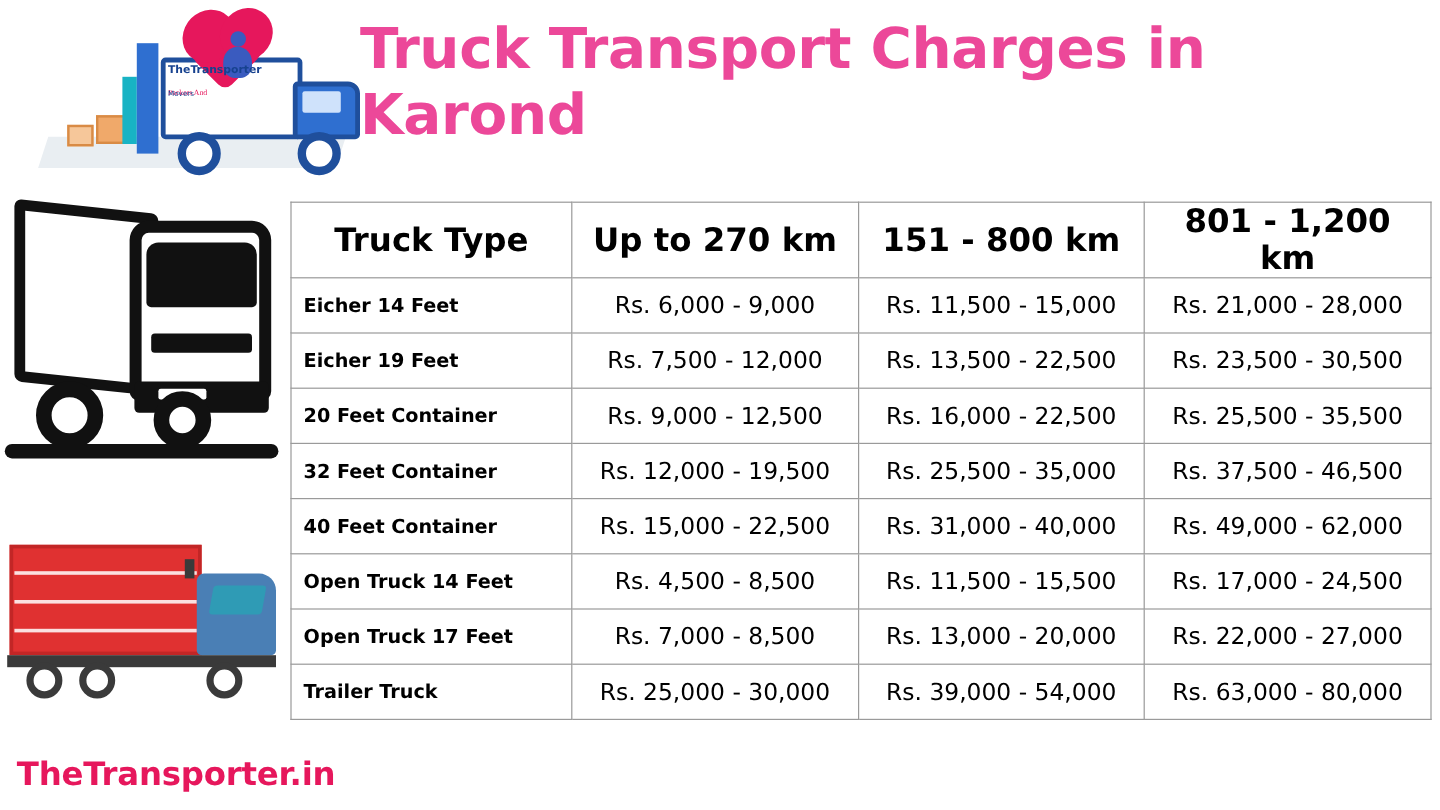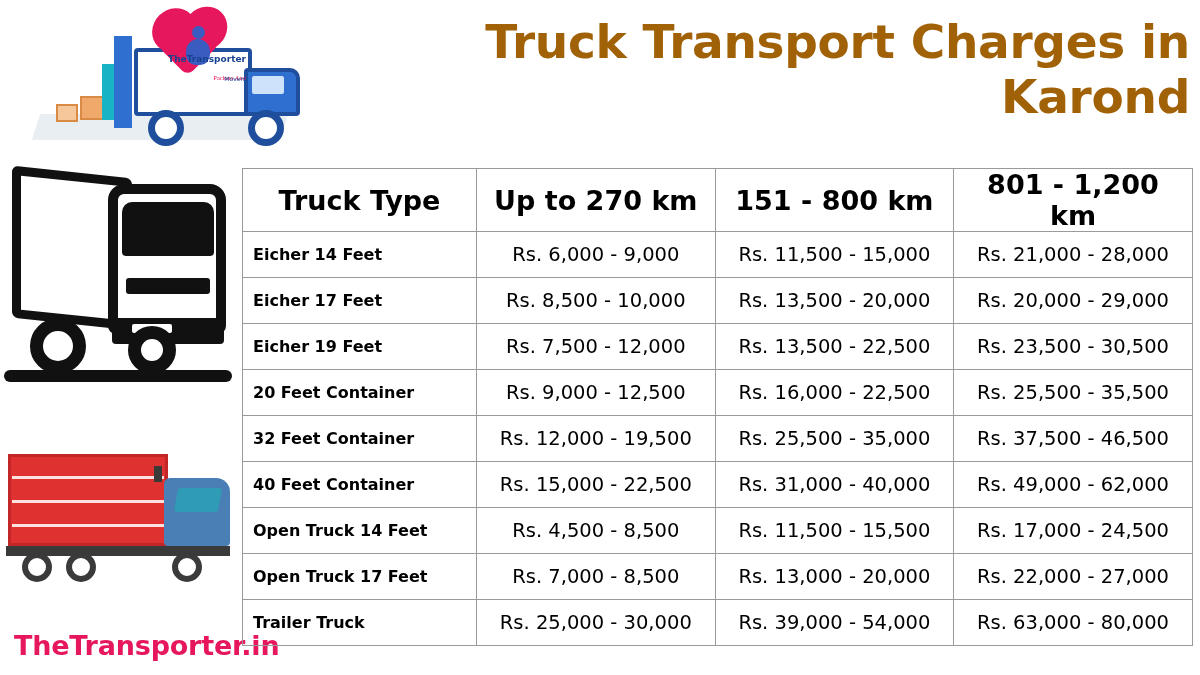--- a/index.html
+++ b/index.html
@@ -19,25 +19,25 @@
   
   .header {
     position: absolute;
     left: 0; top: 0;
     width: 1200px; height: 160px;
   }
   .title {
     position: absolute;
     left: 300px; top: 14px;
     width: 890px;
-    text-align: right;
+    text-align: left;
     font-size: 47px;
     font-weight: bold;
     line-height: 1.18;
-    color: #a16207;
+    color: #ec4899;
     letter-spacing: -0.3px;
   }
 
   
   .deliv-truck {
     position: absolute;
     left: 36px; top: 18px;
     width: 262px; height: 128px;
   }
   .dt-ground {
@@ -103,21 +103,21 @@
     border-radius: 50%;
     background: #ffffff;
     border: 7px solid #1f4f9c;
   }
   .dt-wheel.w1 { left: 112px; }
   .dt-wheel.w2 { left: 212px; }
   .dt-logo {
     position: absolute;
     left: 104px; top: 6px;
     width: 106px; height: 64px;
-    text-align: right;
+    text-align: left;
   }
   .dt-logo-heart {
     position: absolute;
     left: 26px; top: 0px;
     width: 46px; height: 42px;
     background: #e6175c;
     transform: rotate(-45deg);
     border-radius: 8px 0 8px 8px;
   }
   .dt-logo-heart:before, .dt-logo-heart:after {
@@ -420,26 +420,20 @@
         </tr>
       </thead>
       <tbody>
         <tr>
           <td class="type">Eicher 14 Feet</td>
           <td class="val">Rs. 6,000 - 9,000</td>
           <td class="val">Rs. 11,500 - 15,000</td>
           <td class="val">Rs. 21,000 - 28,000</td>
         </tr>
         <tr>
-          <td class="type">Eicher 17 Feet</td>
-          <td class="val">Rs. 8,500 - 10,000</td>
-          <td class="val">Rs. 13,500 - 20,000</td>
-          <td class="val">Rs. 20,000 - 29,000</td>
-        </tr>
-        <tr>
           <td class="type">Eicher 19 Feet</td>
           <td class="val">Rs. 7,500 - 12,000</td>
           <td class="val">Rs. 13,500 - 22,500</td>
           <td class="val">Rs. 23,500 - 30,500</td>
         </tr>
         <tr>
           <td class="type">20 Feet Container</td>
           <td class="val">Rs. 9,000 - 12,500</td>
           <td class="val">Rs. 16,000 - 22,500</td>
           <td class="val">Rs. 25,500 - 35,500</td>

